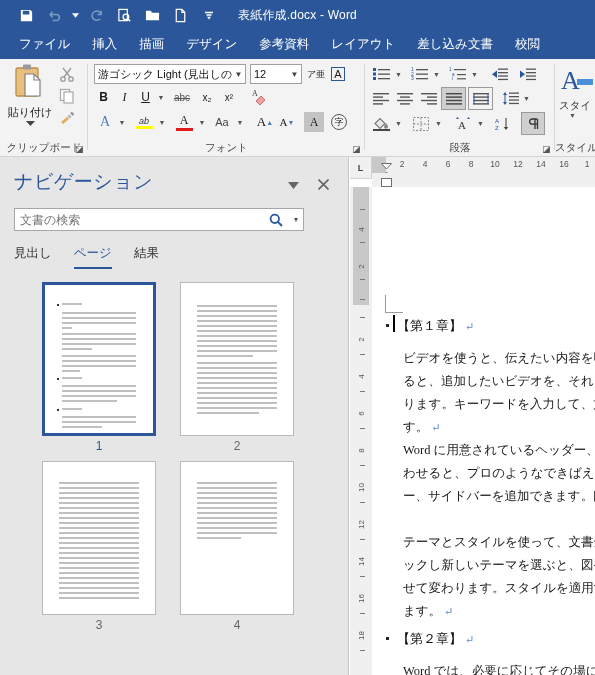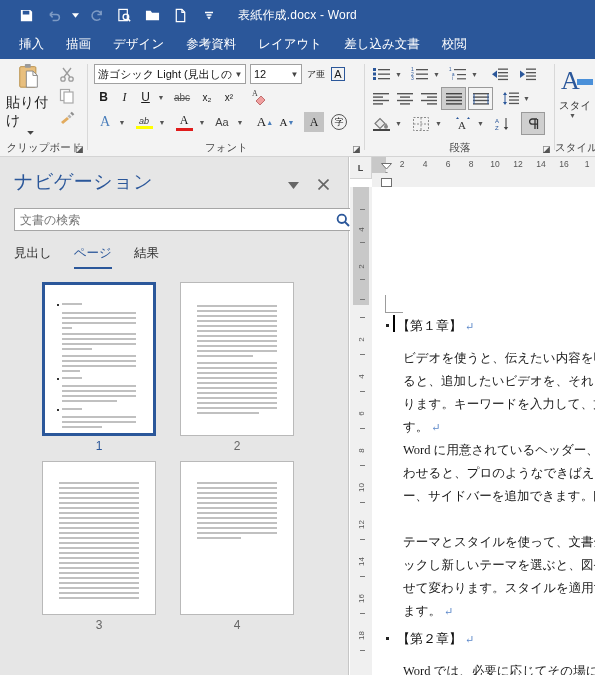--- a/index.html
+++ b/index.html
@@ -58,21 +58,21 @@
     position: absolute; bottom: 3px; right: 3px; width: 10px; height: 10px;
     color: #555; font-size: 9px; line-height: 10px;
   }
 
   
   .g-clip { left: 0; width: 88px; }
   .paste-btn {
     position: absolute; left: 6px; top: 4px; width: 48px; height: 72px;
     display: flex; flex-direction: column; align-items: center; justify-content: flex-start;
   }
-  .paste-label { font-size: 14px; color: #222; margin-top: 2px; }
+  .paste-label { font-size: 11px; color: #222; margin-top: 2px; }
   .mini-btn {
     position: absolute; width: 24px; height: 22px; display: flex;
     align-items: center; justify-content: center;
   }
 
   
   .g-font { left: 88px; width: 277px; }
   .combo {
     position: absolute; background: #ffffff; border: 1px solid #a0a0a0;
     display: flex; align-items: center; font-size: 11px; color: #111;
@@ -103,21 +103,21 @@
   }
   .nav-title {
     position: absolute; top: 12px; left: 14px;
     font-size: 19px; color: #2b579a; letter-spacing: .5px;
   }
   .nav-hdr-btn {
     position: absolute; width: 22px; height: 20px; display: flex;
     align-items: center; justify-content: center; color: #666666; font-size: 11px;
   }
   .nav-search {
-    position: absolute; top: 51px; left: 14px; width: 357px; height: 23px;
+    position: absolute; top: 51px; left: 14px; width: 290px; height: 23px;
     background: #ffffff; border: 1px solid #a6a6a6; display: flex; align-items: center;
   }
   .nav-search input {
     flex: 1; border: 0; outline: 0; font-size: 12px; color: #555555;
     font-family: "Liberation Sans", sans-serif; padding-left: 5px; background: transparent;
   }
   .nav-tabs { position: absolute; top: 88px; left: 14px; display: flex; gap: 22px; justify-content: center; }
   .nav-tab { font-size: 12.5px; color: #333333; padding-bottom: 5px; }
   .nav-tab.active { color: #2b579a; border-bottom: 2px solid #2b579a; }
   .thumbs { position: absolute; top: 125px; left: 0; width: 349px; }
@@ -227,20 +227,21 @@
       <div class="qat-btn">
         <svg width="12" height="12" viewBox="0 0 12 12">
             <path stroke="currentColor" stroke-width="1.3" d="M2 3.5h8M3.5 6h5"></path>
             <path fill="currentColor" d="M4 7.8h4L6 10.4z"></path>
           </svg>
       </div>
     </div>
   </div>
 
   <div class="tabbar">
+    <div class="tab">ファイル</div>
     <div class="tab">挿入</div>
     <div class="tab">描画</div>
     <div class="tab">デザイン</div>
     <div class="tab">参考資料</div>
     <div class="tab">レイアウト</div>
     <div class="tab">差し込み文書</div>
     <div class="tab">校閲</div>
 
   </div>
 

